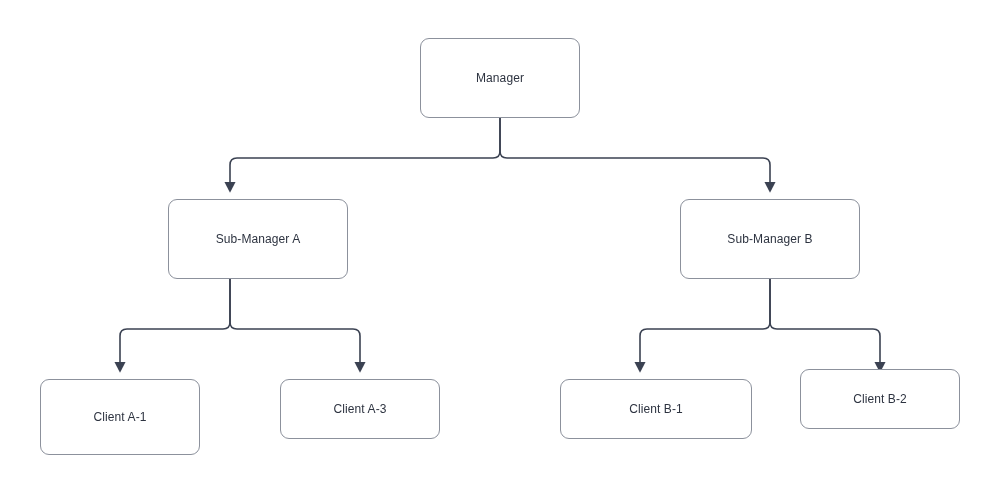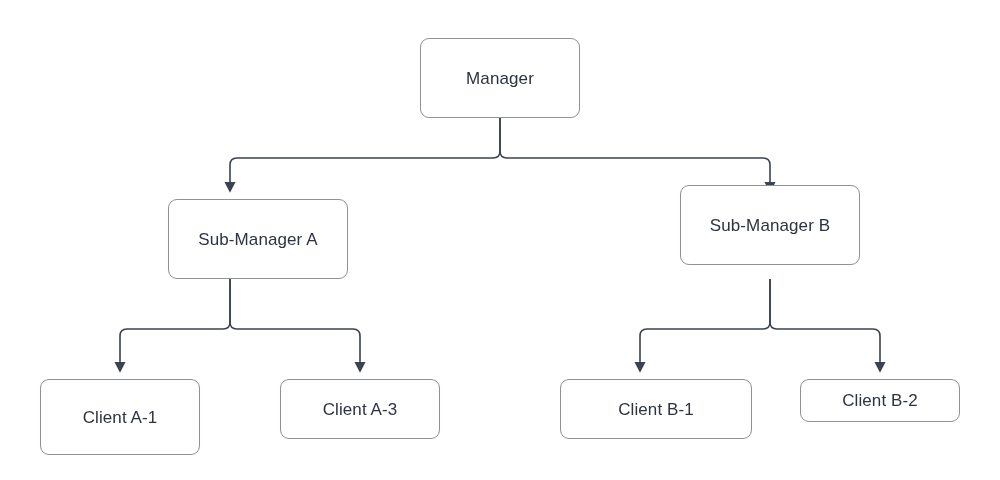--- a/index.html
+++ b/index.html
@@ -12,32 +12,32 @@
   #diagram-root{position:relative;width:1000px;height:480px;}
   #edge-layer{position:absolute;left:0;top:0;width:1000px;height:480px;}
   .node{
     position:absolute;
     box-sizing:border-box;
     background:#ffffff;
     border:1.6px solid #8c919c;
     border-radius:9px;
     display:flex;align-items:center;justify-content:center;
     color:#2d3340;
-    font-size:17px;
+    font-size:12px;
     line-height:1;
     letter-spacing:.1px;
     white-space:nowrap;
   }
   #node-manager{left:420px;top:38px;width:160px;height:80px;}
   #node-sub-a{left:140px;top:199px;width:180px;height:80px;margin-left:28px;}
-  #node-sub-b{left:680px;top:185px;width:180px;height:80px;}
+  #node-sub-b{left:680px;top:199px;width:180px;height:80px;}
   #node-client-a1{left:40px;top:379px;width:160px;height:76px;}
   #node-client-a2{left:280px;top:379px;width:160px;height:60px;}
   #node-client-b1{left:560px;top:379px;width:192px;height:60px;}
-  #node-client-b2{left:800px;top:379px;width:160px;height:43px;}
+  #node-client-b2{left:800px;top:369px;width:160px;height:60px;}
 </style>
 </head>
 <body>
 
 <div id="diagram-root">
 
   <svg id="edge-layer" viewBox="0 0 1000 480" width="1000" height="480" aria-hidden="true">
     <defs>
       <marker id="arrowhead" markerWidth="10" markerHeight="10" refX="3.4" refY="3.6" orient="auto" markerUnits="strokeWidth">
         <path d="M0,0 L7,3.6 L0,7.2 z" fill="#3b4252"></path>

